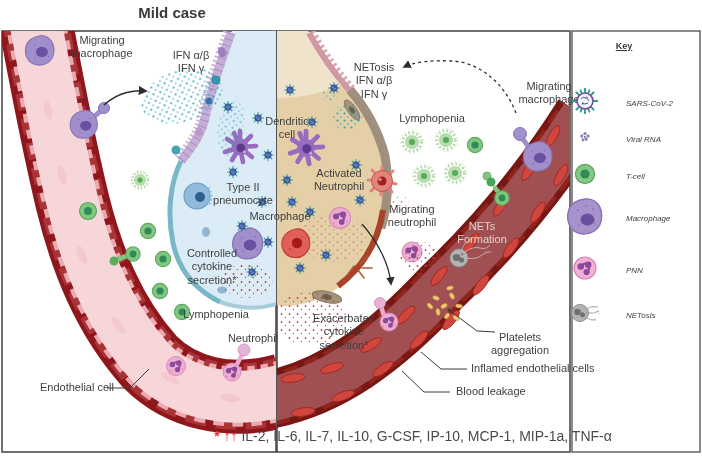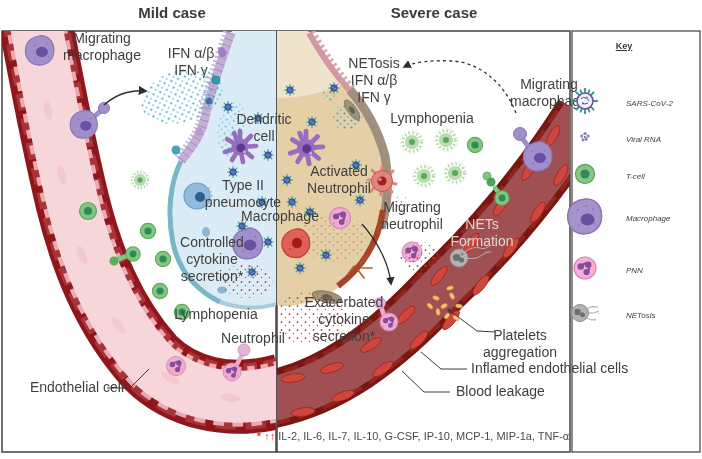--- a/index.html
+++ b/index.html
@@ -1,26 +1,26 @@
 <!DOCTYPE html>
 <html><head>
 <meta charset="utf-8">
 <style>
   html,body{margin:0;padding:0;background:#fff;}
   .stage{position:relative;width:702px;height:459px;background:#fff;overflow:hidden;
          font-family:"Liberation Sans",sans-serif;}
   .scene{position:absolute;left:0;top:0;}
   .labels{position:absolute;inset:0;pointer-events:none;padding-left:28px;}
-  .lbl{position:absolute;font-size:14px;line-height:1.22;color:#3f3f3f;text-align:center;
+  .lbl{position:absolute;font-size:11px;line-height:1.22;color:#3f3f3f;text-align:center;
        transform:translate(-50%,-50%);white-space:pre-line;}
   .lbl.left{transform:translateY(-50%);text-align:center;white-space:nowrap;}
   .lbl.title{font-size:15px;font-weight:bold;color:#3a3a3a;white-space:nowrap;}
   .lbl.light{color:#e3d2cd;}
   .footnote{position:absolute;left:413px;top:436px;transform:translate(-50%,-50%);
-            font-size:11px;color:#4a4a4a;white-space:nowrap;}
+            font-size:14px;color:#4a4a4a;white-space:nowrap;}
   .footnote .fmark{color:#e8312e;font-weight:bold;}
   .key{position:absolute;left:560px;top:31px;width:128px;height:421px;}
   .key-title{position:absolute;left:50%;top:10px;transform:translateX(-50%);
              font-size:9px;font-weight:bold;text-decoration:underline;color:#3a3a3a;}
   .krow{position:absolute;left:0;width:100%;height:0;}
   .kicon{position:absolute;left:25px;top:0;transform:translate(-50%,-50%);}
   .klabel{position:absolute;left:66px;top:0;transform:translateY(-50%);
           font-size:8px;color:#3f3f3f;white-space:nowrap;font-style:italic;}
 </style>
 </head>
@@ -355,51 +355,50 @@
     <path d="M107,388 L130,388 L149,369"></path>
     <path d="M449,310 L477,331 L495,332"></path>
     <path d="M421,352 L441,369 L467,369"></path>
     <path d="M402,371 L424,392 L450,392"></path>
     <circle cx="449" cy="310" r="1.4" fill="#3a3a3a" stroke="none"></circle>
   </g>
 </svg>
 
 <div class="labels">
   <div class="lbl title" style="left:172px;top:13px">Mild case</div>
-  <div class="lbl title" style="left:434px;top:13px">Severe case</div>
 
   <div class="lbl" style="left:102px;top:47px">Migrating
 macrophage</div>
   <div class="lbl" style="left:191px;top:62px">IFN α/β
 IFN γ</div>
-  <div class="lbl" style="left:264px;top:128px">Dendritic
+  <div class="lbl" style="left:287px;top:128px">Dendritic
 cell</div>
   <div class="lbl" style="left:243px;top:194px">Type II
 pneumocyte</div>
   <div class="lbl" style="left:280px;top:217px">Macrophage</div>
-  <div class="lbl" style="left:212px;top:260px">Controlled
+  <div class="lbl" style="left:212px;top:267px">Controlled
 cytokine
 secretion*</div>
   <div class="lbl" style="left:216px;top:315px">Lymphopenia</div>
   <div class="lbl" style="left:253px;top:339px">Neutrophil</div>
   <div class="lbl" style="left:77px;top:388px">Endothelial cell</div>
 
   <div class="lbl" style="left:374px;top:81px">NETosis
 IFN α/β
 IFN γ</div>
   <div class="lbl" style="left:549px;top:93px">Migrating
 macrophage</div>
   <div class="lbl" style="left:432px;top:119px">Lymphopenia</div>
   <div class="lbl" style="left:339px;top:180px">Activated
 Neutrophil</div>
   <div class="lbl" style="left:412px;top:216px">Migrating
 neutrophil</div>
   <div class="lbl light" style="left:482px;top:233px">NETs
 Formation</div>
-  <div class="lbl" style="left:344px;top:320px">Exacerbated
+  <div class="lbl" style="left:344px;top:332px">Exacerbated
 cytokine
 secretion*</div>
   <div class="lbl" style="left:520px;top:344px">Platelets
 aggregation</div>
   <div class="lbl left" style="left:471px;top:369px">Inflamed endothelial cells</div>
   <div class="lbl left" style="left:456px;top:392px">Blood leakage</div>
 
   <div class="footnote"><span class="fmark">* ↑↑</span> <span>IL-2, IL-6, IL-7, IL-10, G-CSF, IP-10, MCP-1, MIP-1a, TNF-α</span></div>
 </div>
 

